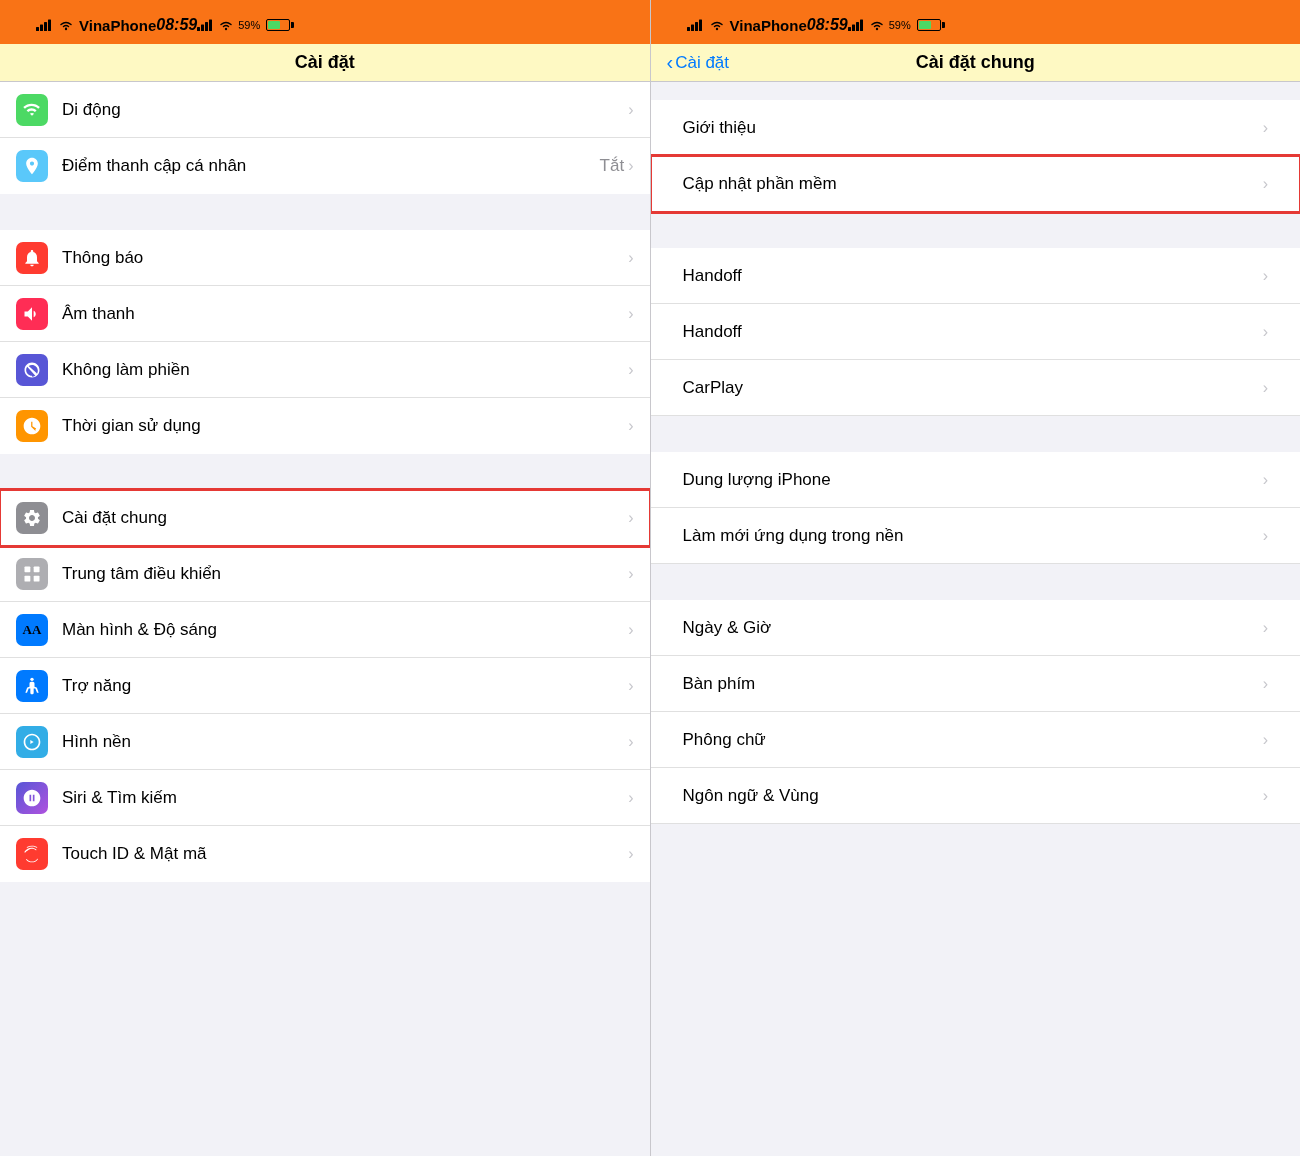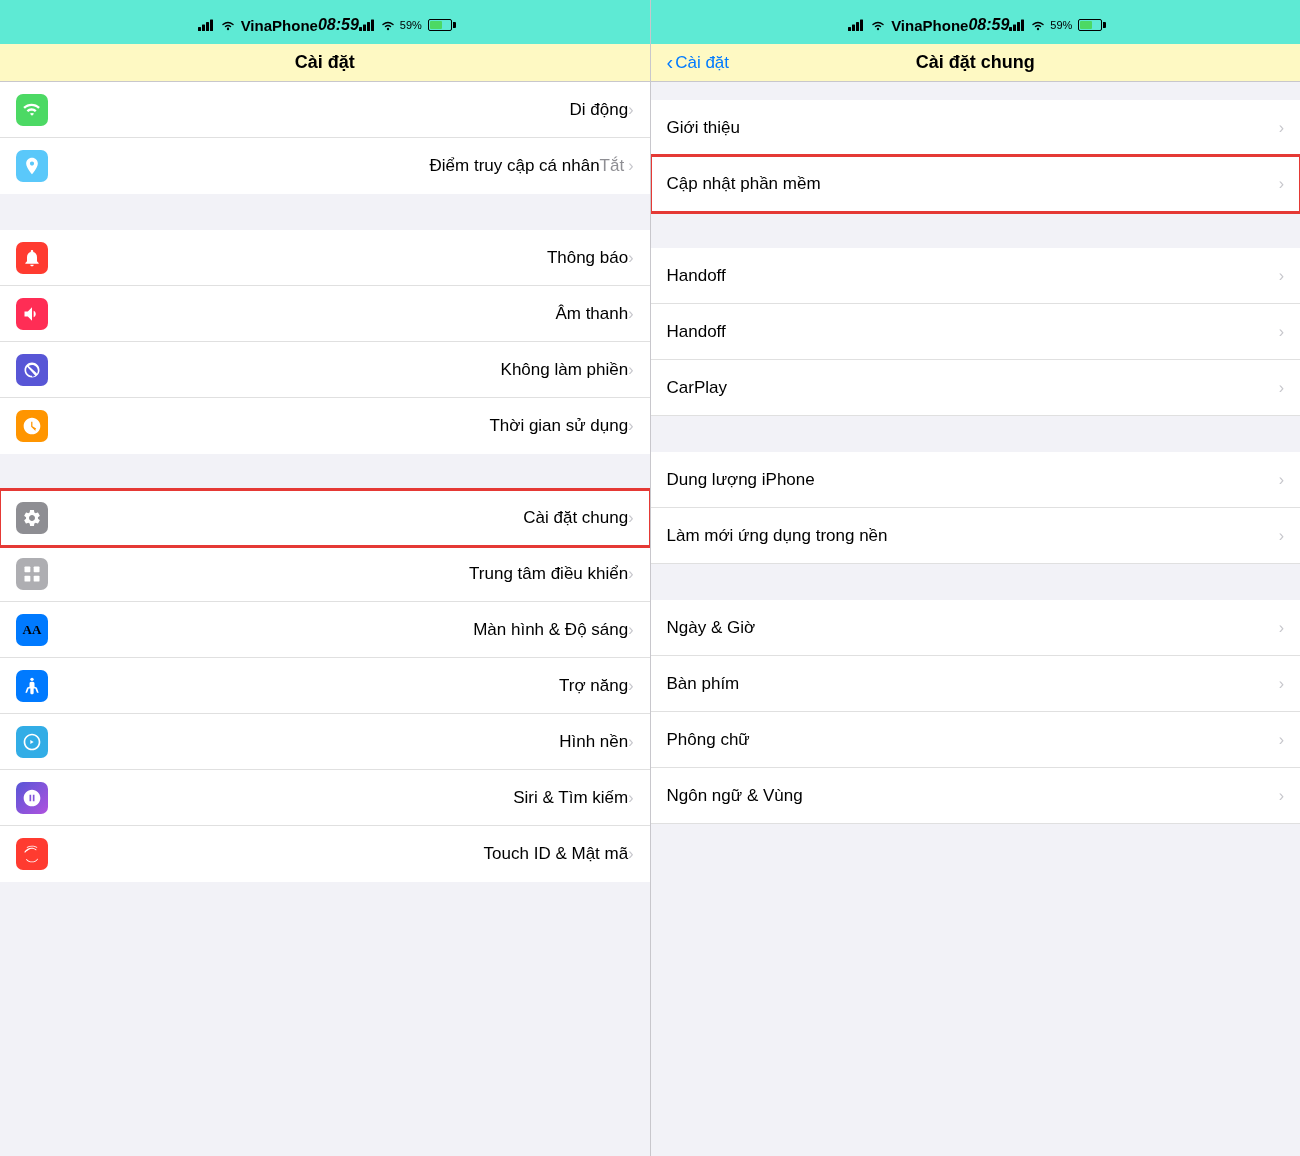--- a/index.html
+++ b/index.html
@@ -19,23 +19,23 @@
       background: #f2f2f7;
       display: flex;
       flex-direction: column;
       overflow: hidden;
     }
 
     
     .status-bar {
       display: flex;
       align-items: center;
-      justify-content: center;
-      padding: 12px 24px 6px;
-      background: #5eead4;
+      justify-content: flex-start;
+      padding: 12px 36px 6px;
+      background: #f97316;
       height: 44px;
     }
     .status-bar-left {
       font-size: 15px;
       font-weight: 600;
       color: #000;
       display: flex;
       align-items: center;
       gap: 5px;
     }
@@ -162,21 +162,21 @@
       align-items: center;
       justify-content: center;
       margin-right: 14px;
       flex-shrink: 0;
       font-size: 18px;
     }
     .settings-row-content {
       flex: 1;
       display: flex;
       align-items: center;
-      justify-content: flex-end;
+      justify-content: space-between;
     }
     .settings-row-label {
       font-size: 17px;
       color: #000;
     }
     .settings-row-value {
       font-size: 17px;
       color: #8e8e93;
       display: flex;
       align-items: center;
@@ -211,21 +211,21 @@
       background: #c8c7cc;
       height: 1156px;
     }
 
     
     .no-icon-row {
       background: #fff;
       display: flex;
       align-items: center;
       min-height: 56px;
-      padding: 0 16px;
+      padding: 0 32px;
       border-bottom: 1px solid #e0e0e0;
       cursor: pointer;
       position: relative;
       text-align: center;
     }
     .no-icon-row.highlighted {
       outline: 3px solid #e53935;
       outline-offset: -1px;
       z-index: 10;
     }
@@ -312,21 +312,21 @@
             </span>
         </div>
       </div>
       <div class="settings-row">
         <div class="settings-row-icon icon-teal">
           <svg width="20" height="20" viewBox="0 0 24 24" fill="white">
               <path d="M12 2C8.1 2 5 5.1 5 9c0 5.2 7 13 7 13s7-7.8 7-13c0-3.9-3.1-7-7-7zm0 9.5c-1.4 0-2.5-1.1-2.5-2.5S10.6 6.5 12 6.5s2.5 1.1 2.5 2.5S13.4 11.5 12 11.5z"></path>
             </svg>
         </div>
         <div class="settings-row-content">
-          <span class="settings-row-label">Điểm truy cập cá nhân</span>
+          <span class="settings-row-label">Điểm thanh cập cá nhân</span>
           <span class="settings-row-value">
             <span>Tắt</span>
             <span class="chevron">›</span>
           </span>
         </div>
       </div>
     </div>
 
     <div class="section-divider"></div>
 

